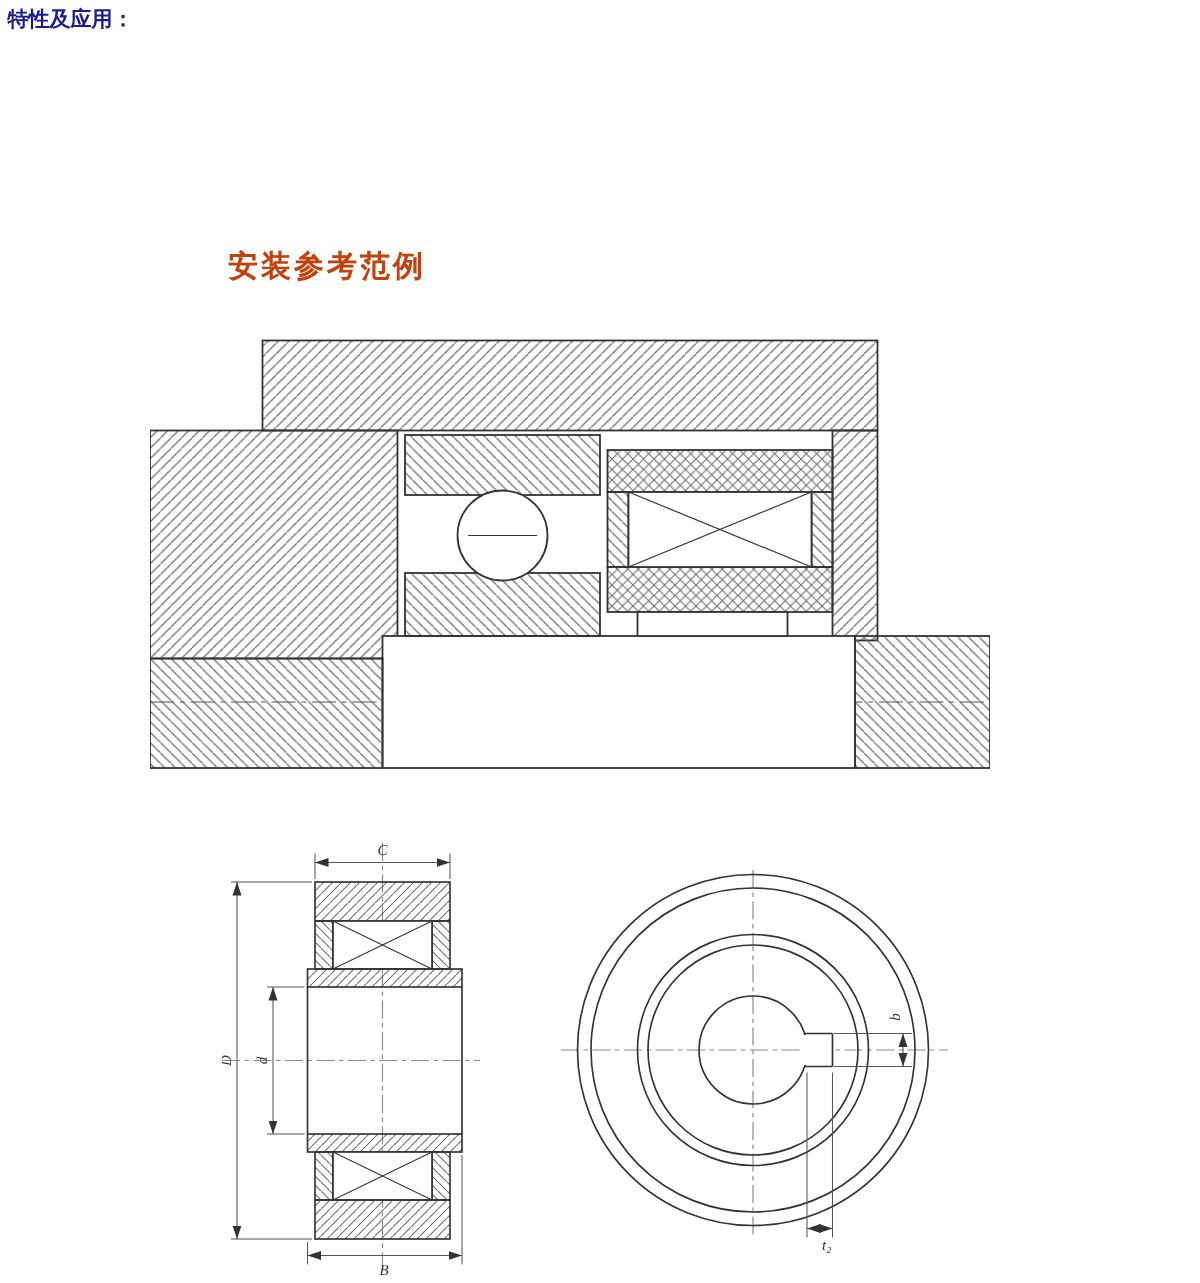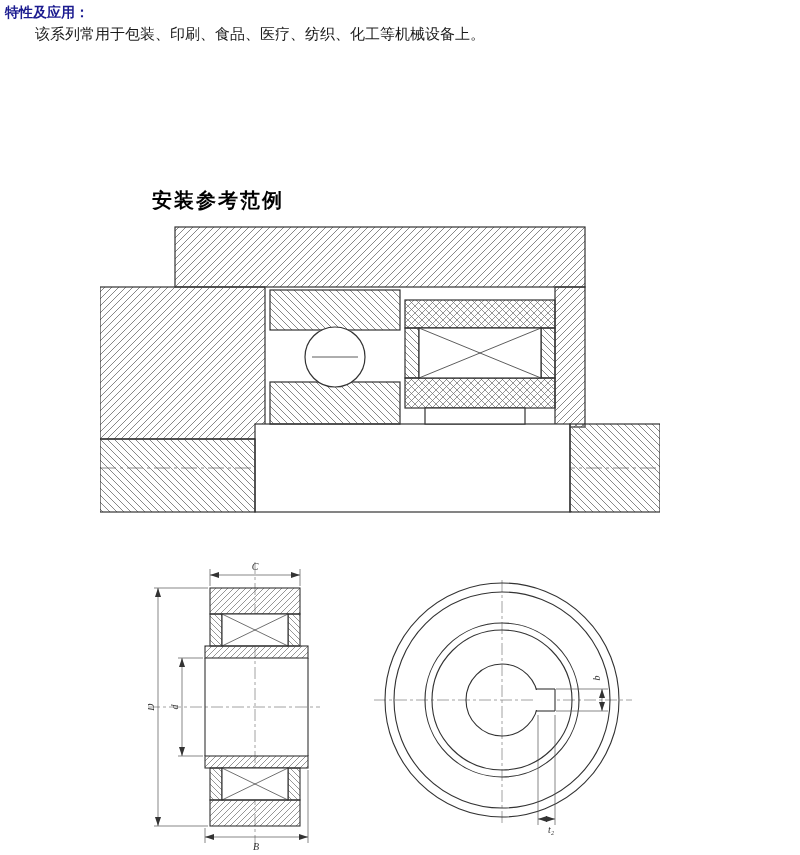--- a/index.html
+++ b/index.html
@@ -8,21 +8,21 @@
     font-family:"Liberation Sans","DejaVu Sans",sans-serif;color:#1a1a1a;
   }
   .text-block{position:absolute;top:2px;left:5px;right:5px;}
   .section-header{
     margin:0;font-size:14px;font-weight:bold;color:#1b1b8f;line-height:21px;
   }
   .text-block p{
     margin:0;font-size:15px;line-height:22px;text-indent:2em;text-align:justify;color:#1a1a1a;
   }
   .heading{
-    position:absolute;top:187px;margin:0;font-size:20px;font-weight:bold;color:#000000;white-space:nowrap;
+    position:absolute;top:164px;margin:0;font-size:20px;font-weight:bold;color:#c2410c;white-space:nowrap;
   }
   .heading-zh{left:152px;letter-spacing:2px;}
   .heading-en{left:452px;letter-spacing:0.5px;}
   .svg-wrap{position:absolute;}
   .svg-mounting{top:222px;left:100px;}
   .svg-side{top:560px;left:148px;}
   .svg-front{top:575px;left:370px;text-decoration:underline;}
   svg{display:block;}
   .dimlabel{
     font-family:"Liberation Serif","DejaVu Serif",serif;
@@ -30,21 +30,20 @@
   }
   .thin{stroke:#555;stroke-width:0.7;}
 </style>
 </head>
 <body>
 
 <div class="page">
 
   <div class="text-block">
     <h3 class="section-header">特性及应用：</h3>
-    <p>该系列常用于包装、印刷、食品、医疗、纺织、化工等机械设备上。</p>
   </div>
 
   <h2 class="heading heading-zh">安装参考范例</h2>
 
   <div class="svg-wrap svg-mounting">
     <svg viewBox="0 0 560 300" width="560" height="300">
       <defs>
         <pattern id="hA" width="7" height="7" patternUnits="userSpaceOnUse">
           <path d="M0,7 L7,0" stroke="#6a6a6a" stroke-width="0.8"></path>
         </pattern>

